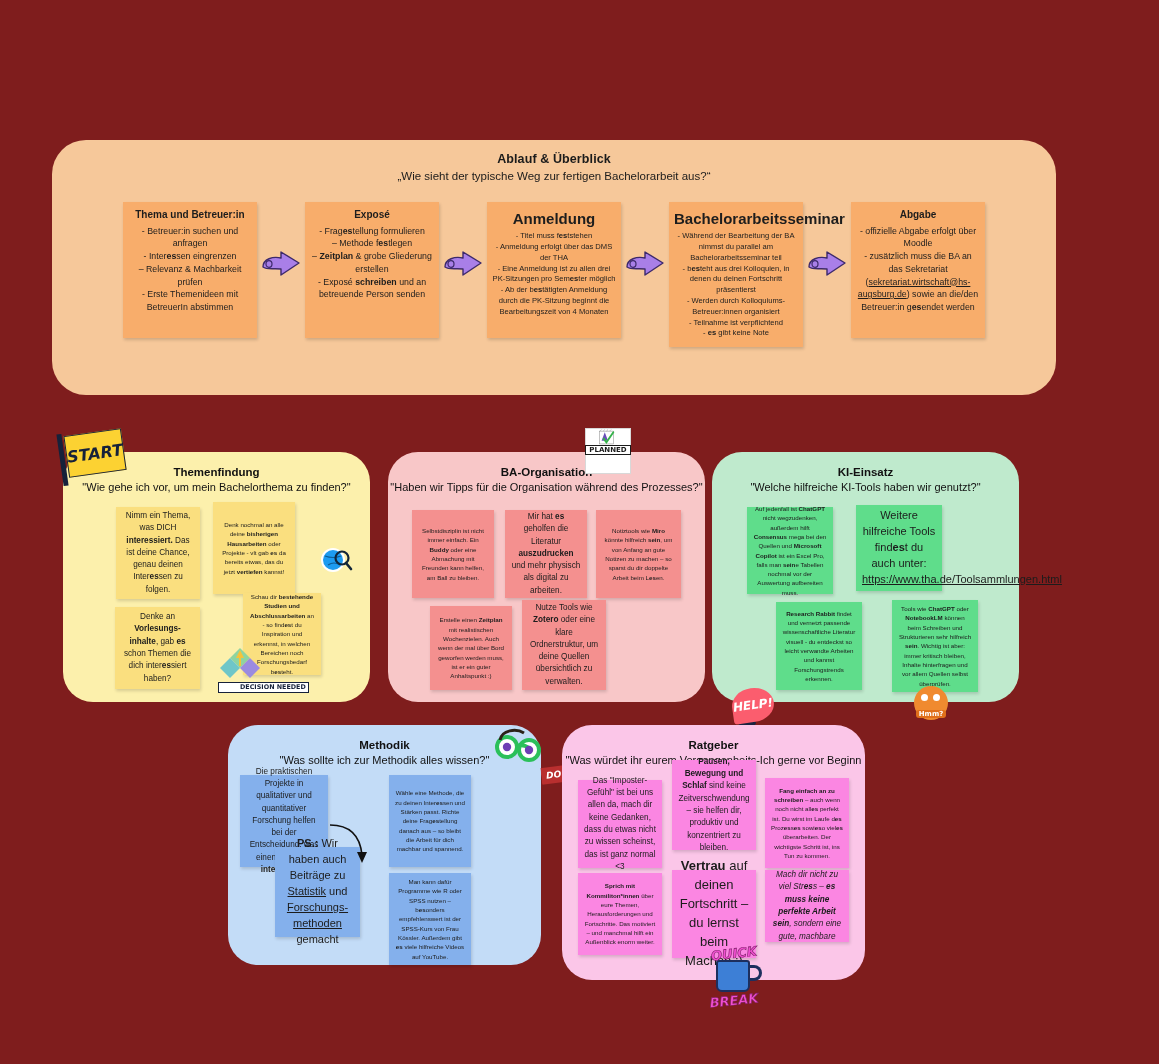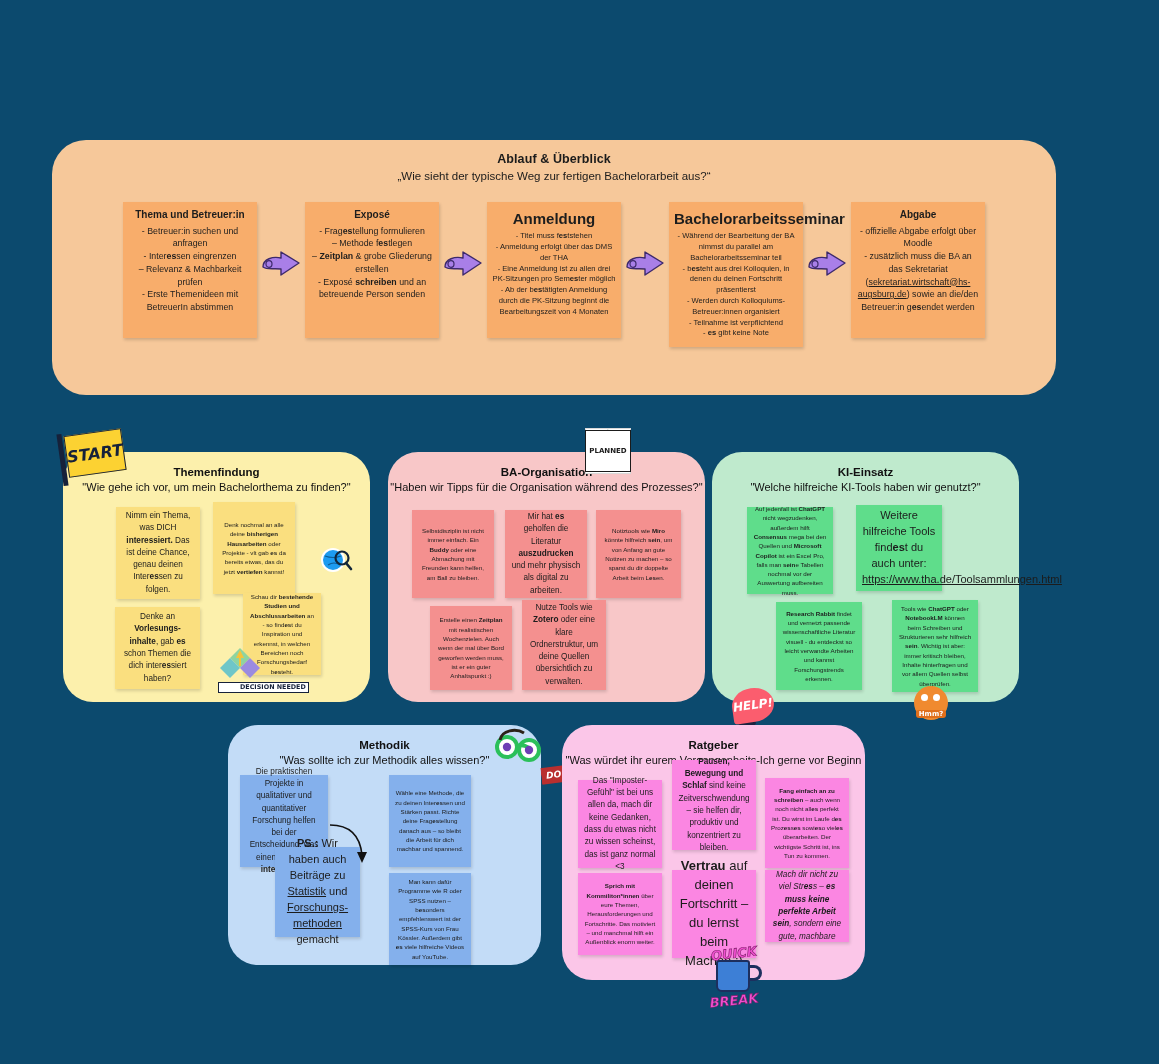--- a/index.html
+++ b/index.html
@@ -5,21 +5,21 @@
   * { box-sizing: border-box; }
   html, body {
     margin: 0; padding: 0;
     background: #ffffff;
     font-family: "Liberation Sans", sans-serif;
   }
   #canvas {
     position: relative;
     width: 1159px;
     height: 1064px;
-    background: #0c4a6e;
+    background: #7f1d1d;
     overflow: hidden;
   }
 
   
   .flow-panel {
     position: absolute;
     left: 52px; top: 140px;
     width: 1004px; height: 255px;
     background: #f6c89a;
     border-radius: 34px;
@@ -142,22 +142,22 @@
   }
   .planned-box {
     width: 46px; height: 46px;
     background: #ffffff;
     border: 1px solid #d8d8d8;
     display: flex; flex-direction: column;
     align-items: center; justify-content: flex-end;
   }
   .planned-tag {
     background: #ffffff; border: 1.3px solid #1b1b1b;
-    font-size: 7px; font-weight: bold; padding: 16px 3px;
-    color: #1b1b1b; margin-bottom: 1px;
+    font-size: 7px; font-weight: bold; padding: 0 3px;
+    color: #1b1b1b; margin-bottom: 18px;
     font-family: "DejaVu Sans", sans-serif;
   }
   .decision-tag {
     background: #ffffff; border: 1.3px solid #16213a;
     font-size: 6.4px; font-weight: bold; line-height: 1.05;
     padding: 1px 2px; color: #16213a; text-align: center;
     font-family: "DejaVu Sans", sans-serif;
   }
   .help-bubble {
     width: 42px; height: 34px; border-radius: 50% 50% 50% 10%;

